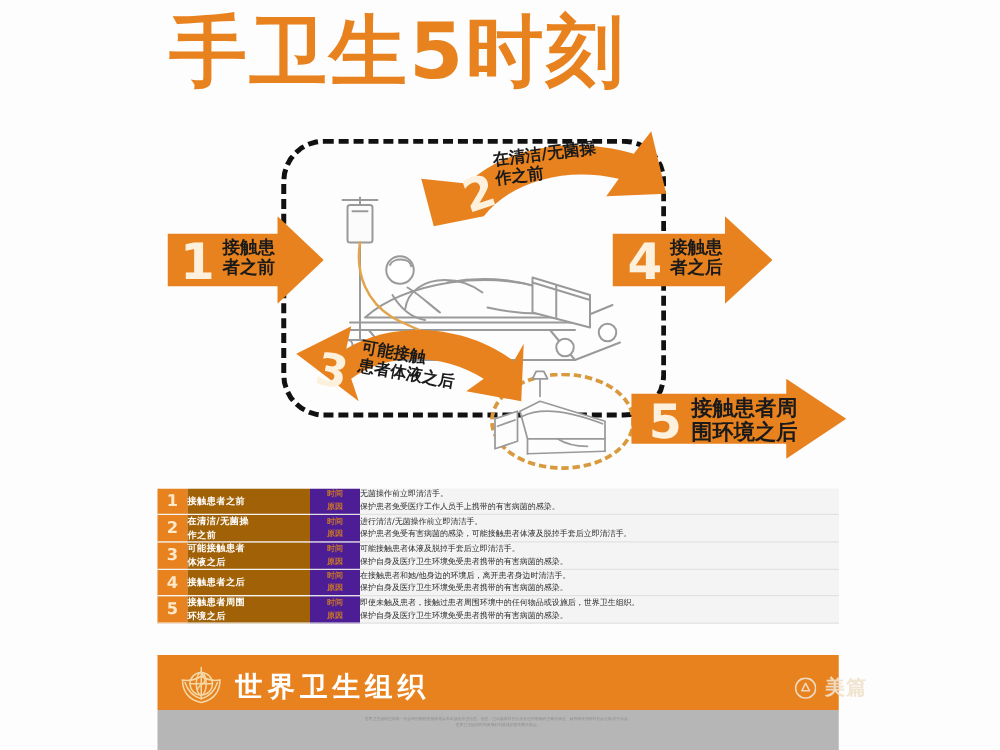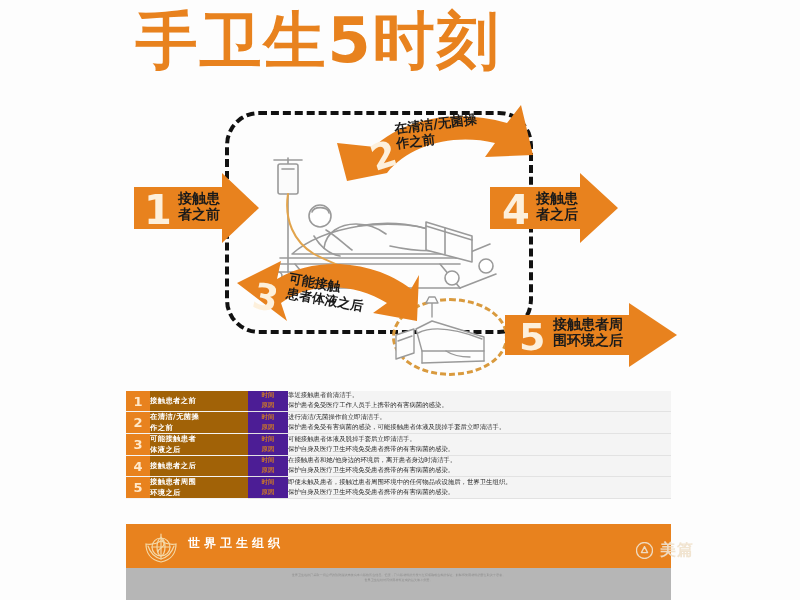--- a/index.html
+++ b/index.html
@@ -63,21 +63,21 @@
   .a3 .lbl{left:52px;top:26px;font-size:13px;width:110px;transform:rotate(10deg);}
 
   
   .a4{left:370px;top:78px;width:128px;height:70px;}
   .a4 .num{left:12px;top:14px;font-size:40px;}
   .a4 .lbl{left:46px;top:18px;font-size:14px;width:62px;}
 
   
   .a5{left:385px;top:208px;width:172px;height:64px;}
   .a5 .num{left:14px;top:12px;font-size:38px;}
-  .a5 .lbl{left:48px;top:14px;font-size:14px;width:92px;font-family:Liberation Serif, serif;}
+  .a5 .lbl{left:48px;top:14px;font-size:17px;width:92px;font-family:Liberation Serif, serif;}
 
   
   .table{
     position:absolute;left:126px;top:391px;width:545px;
     border-collapse:collapse;table-layout:fixed;
     background:#f4f4f4;
   }
   .table td{padding:0;vertical-align:middle;}
   .c-num{
     width:24px;background:#e8821e;color:#ffe8c9;
@@ -104,21 +104,21 @@
   .kvline,.dline{display:block;height:10px;}
 
   
   .who{
     position:absolute;left:126px;top:524px;width:545px;height:44px;
     background:#e8821e;
   }
   .who-emblem{position:absolute;left:16px;top:4px;width:38px;height:38px;}
   .who-name{
     position:absolute;left:62px;top:11px;
-    color:#ffffff;font-size:12px;font-weight:bold;letter-spacing:4px;
+    color:#ffffff;font-size:22px;font-weight:bold;letter-spacing:4px;
     font-family:"DejaVu Sans","Liberation Sans",sans-serif;
   }
   .legal{
     position:absolute;left:126px;top:568px;width:545px;height:32px;
     background:#b6b6b6;color:#8e8e8e;
     font-size:3.1px;line-height:1.6;text-align:center;
     padding-top:5px;box-sizing:border-box;overflow:hidden;
   }
   .legal span{display:block;}
 
@@ -269,21 +269,21 @@
   <table class="table">
     <tbody>
       <tr>
         <td class="c-num">1</td>
         <td class="c-title">接触患者之前</td>
         <td class="c-kv">
           <span class="kvline">时间</span>
           <span class="kvline">原因</span>
         </td>
         <td class="c-desc">
-          <span class="dline">靠近接触患者前清洁手。</span>
+          <span class="dline">无菌操作前立即清洁手。</span>
           <span class="dline">保护患者免受医疗工作人员手上携带的有害病菌的感染。</span>
         </td>
       </tr>
       <tr>
         <td class="c-num">2</td>
         <td class="c-title" style="white-space:pre-line">在清洁/无菌操
 作之前</td>
         <td class="c-kv">
           <span class="kvline">时间</span>
           <span class="kvline">原因</span>

